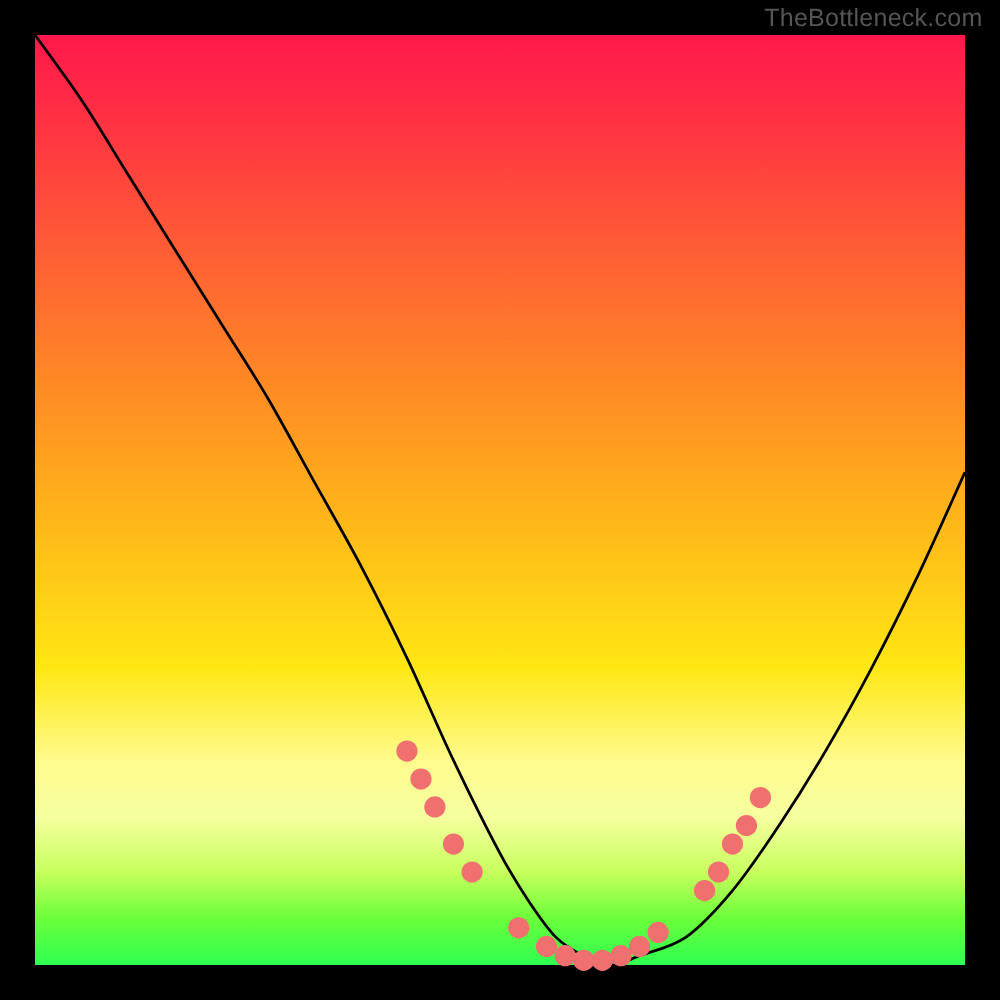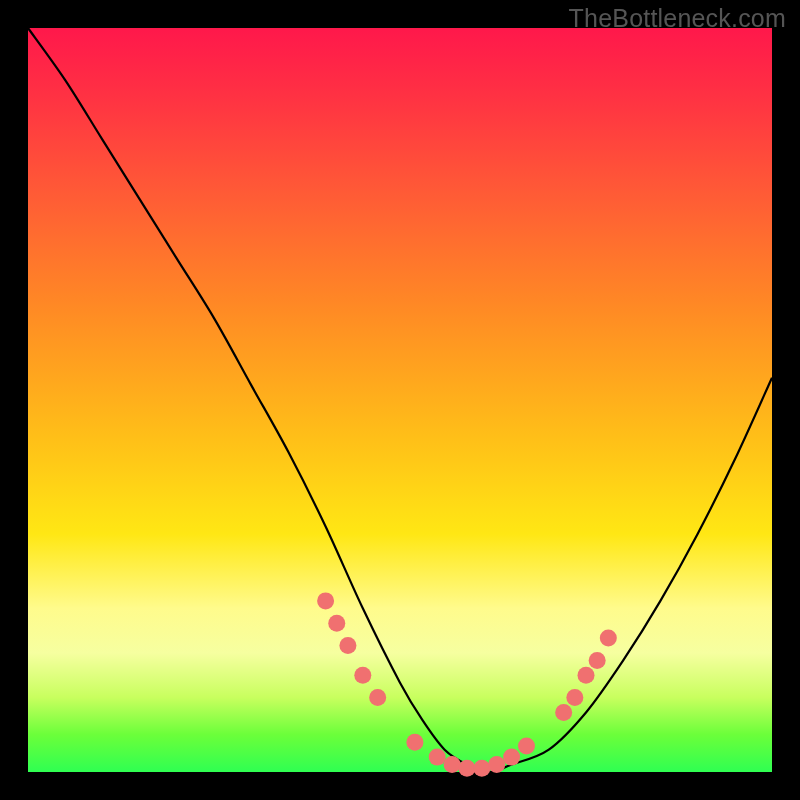--- a/index.html
+++ b/index.html
@@ -9,21 +9,21 @@
     background: #000;
     position: relative;
     overflow: hidden;
     font-family: Arial, Helvetica, sans-serif;
   }
   .watermark {
     position: absolute;
     top: 4px;
     right: 14px;
     color: #555;
-    font-size: 25px;
+    font-size: 20px;
     font-weight: 500;
     letter-spacing: 0.2px;
     z-index: 10;
   }
   .plot-frame {
     position: absolute;
     top: 28px;
     left: 28px;
     width: 744px;
     height: 744px;

